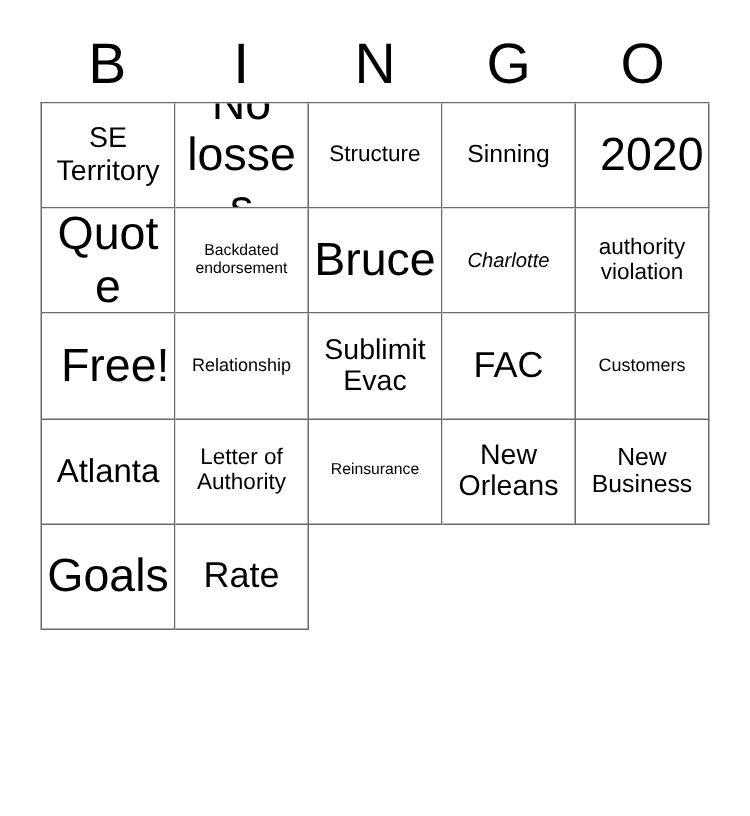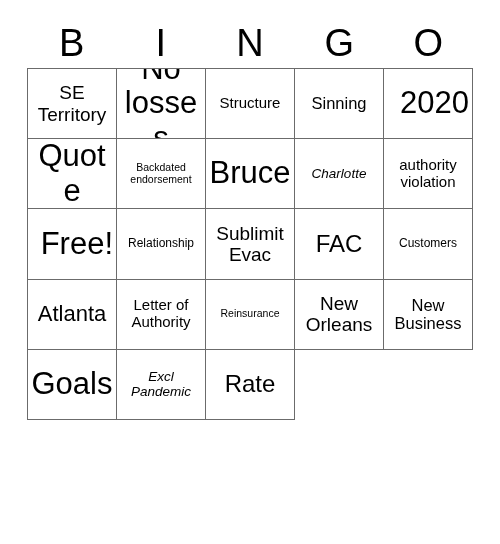--- a/index.html
+++ b/index.html
@@ -161,20 +161,17 @@
       <div class="bingo-cell">
         <span class="cell-text sz-l">New Orleans</span>
       </div>
       <div class="bingo-cell">
         <span class="cell-text sz-ml">New Business</span>
       </div>
       <div class="bingo-cell">
         <span class="cell-text sz-xxl">Goals</span>
       </div>
       <div class="bingo-cell">
-        <span class="cell-text sz-sm">Excl Pandemic</span>
-      </div>
-      <div class="bingo-cell">
         <span class="cell-text sz-4xl">Rate</span>
       </div>
     </div>
 
 </div>
 
 </body></html>

